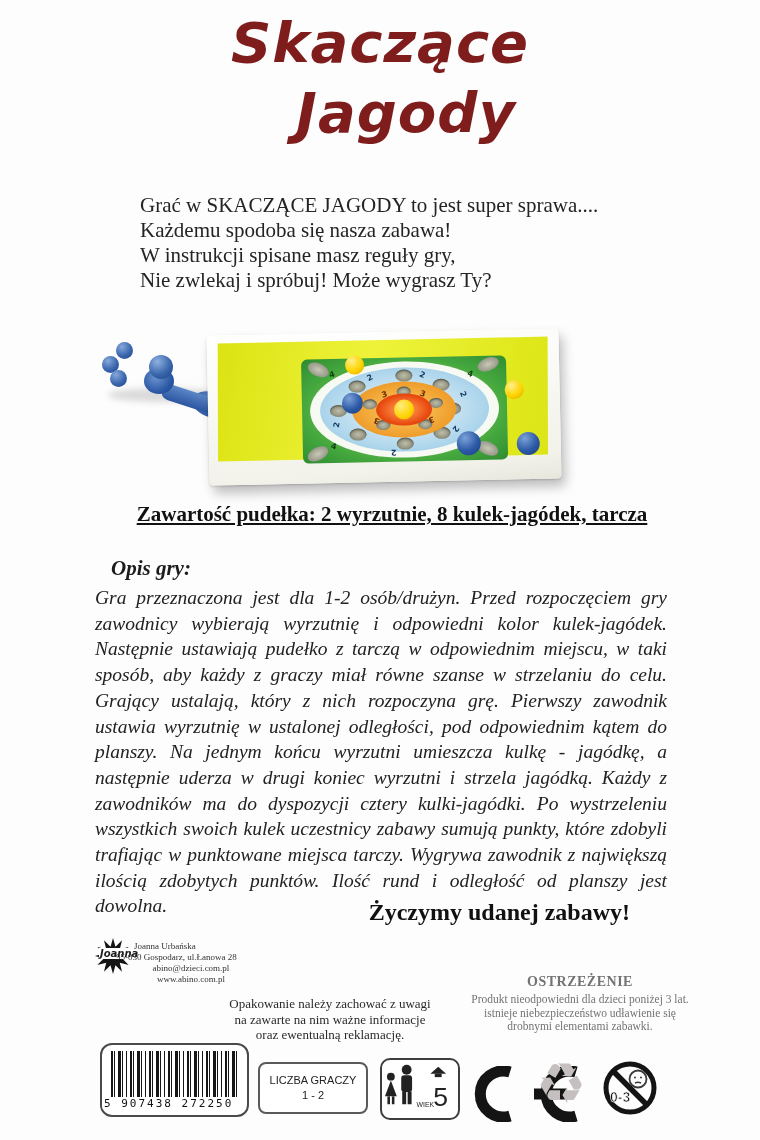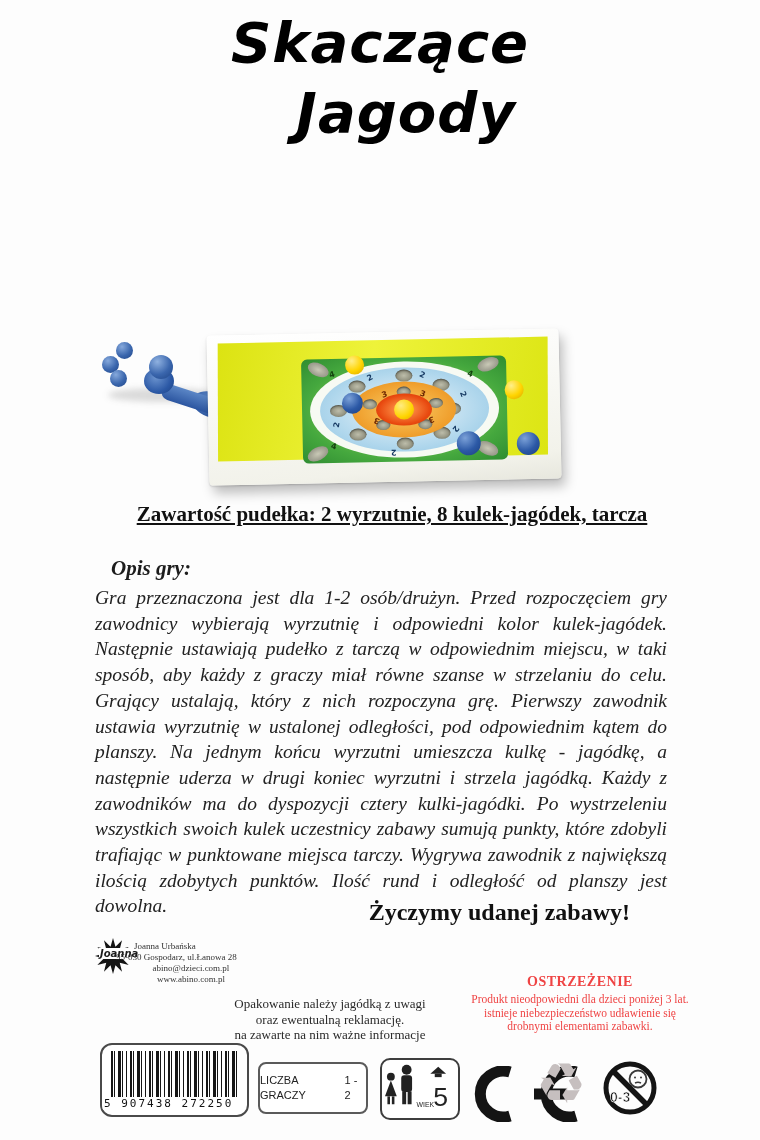--- a/index.html
+++ b/index.html
@@ -2,21 +2,21 @@
 <html><head>
 <meta charset="utf-8">
 <style>
   html,body{margin:0;padding:0;background:#fff;}
   .page{position:relative;width:760px;height:1140px;background:#fdfdfd;overflow:hidden;
         font-family:"Liberation Serif", serif;color:#1c1c1c;}
 
   
   .title{position:absolute;top:8px;left:0;width:100%;text-align:center;
          font-family:"DejaVu Sans", sans-serif;font-weight:bold;font-style:italic;
-         font-size:56px;line-height:70px;color:#000000;letter-spacing:1px;}
+         font-size:56px;line-height:70px;color:#7f1d1d;letter-spacing:1px;}
   .title .l2{position:relative;left:26px;}
 
   
   .intro{position:absolute;left:140px;top:193px;font-size:21px;line-height:25px;color:#242424;}
 
   
   .photo{position:absolute;left:90px;top:328px;width:580px;height:168px;}
   .soft{position:absolute;background:rgba(60,60,60,.18);border-radius:50%;filter:blur(3px);}
   .berry{position:absolute;width:17px;height:17px;border-radius:50%;
          background:radial-gradient(circle at 35% 28%, #86a9dc, #3a66ad 55%, #1e4486);}
@@ -72,54 +72,60 @@
   .pub-logo{position:absolute;left:94px;top:937px;width:38px;height:38px;}
   .pub-brand{position:absolute;left:99px;top:948px;font-family:"DejaVu Sans", sans-serif;
         font-weight:bold;font-style:italic;font-size:10px;background:#fff;padding:0 1px;line-height:11px;}
   .pub-lines{position:absolute;left:116px;top:941px;width:150px;font-size:9px;line-height:11px;color:#333;}
   .pub-lines .i1{padding-left:18px;}
   .pub-lines .c{text-align:center;}
 
   
   .pack-note{position:absolute;left:170px;top:996px;width:320px;text-align:center;
         font-size:13px;line-height:15.5px;color:#2a2a2a;}
-  .warning{position:absolute;left:430px;top:974px;width:300px;text-align:center;color:#ef4444;}
+  .warning{position:absolute;left:430px;top:974px;width:300px;text-align:center;color:#737373;}
   .warning .wh{font-size:14px;font-weight:bold;letter-spacing:.5px;margin-bottom:3px;}
   .warning .wl{font-size:11.5px;line-height:13.5px;}
 
   
   .barcode-box{position:absolute;left:100px;top:1043px;width:145px;height:70px;
         border:2px solid #4a4a4a;border-radius:12px;background:#fff;overflow:hidden;}
   .bars{position:absolute;left:9px;right:9px;top:6px;height:46px;background:
         repeating-linear-gradient(90deg,#161616 0 2px,#fff 2px 3px,#161616 3px 4px,#fff 4px 7px,
         #161616 7px 10px,#fff 10px 11px,#161616 11px 12px,#fff 12px 15px,#161616 15px 16px,#fff 16px 19px);}
   .bar-digits{position:absolute;left:0;right:0;bottom:5px;text-align:left;background:transparent;
         font-family:"DejaVu Sans Mono", monospace;font-size:11px;letter-spacing:2px;color:#111;}
   .bar-digits span{background:#fff;padding:0 2px;}
   .players-box{position:absolute;left:258px;top:1062px;width:106px;height:48px;
         border:2px solid #5a5a5a;border-radius:8px;background:#fff;
-        display:flex;flex-direction:row;justify-content:center;align-items:center;
+        display:flex;flex-direction:column;justify-content:center;align-items:center;
         font-family:"Liberation Sans", sans-serif;font-size:11px;line-height:15px;color:#222;}
   .age-box{position:absolute;left:380px;top:1058px;width:76px;height:58px;
         border:2.5px solid #3e3e3e;border-radius:10px;background:#fff;}
   .ce{position:absolute;left:464px;top:1066px;}
   .recycle-icon{position:absolute;left:536px;top:1054px;font-size:56px;line-height:60px;color:#c6bfbf;
         font-family:"DejaVu Sans", sans-serif;}
   .no03{position:absolute;left:602px;top:1060px;}
 </style>
 </head>
 <body>
 
 <div class="page">
 
   <div class="title">
     <span class="l1">Skaczące</span><br>
     <span class="l2">Jagody</span>
   </div>
 
+  <div class="intro">
+    <div>Grać w SKACZĄCE JAGODY to jest super sprawa....</div>
+    <div>Każdemu spodoba się nasza zabawa!</div>
+    <div>W instrukcji spisane masz reguły gry,</div>
+    <div>Nie zwlekaj i spróbuj!  Może wygrasz Ty?</div>
+  </div>
 
   <div class="photo">
     <div class="soft" style="left:18px;top:60px;width:110px;height:14px;"></div>
     <div class="berry" style="left:26px;top:14px;"></div>
     <div class="berry" style="left:12px;top:28px;"></div>
     <div class="berry" style="left:20px;top:42px;"></div>
     <div class="paddle"></div>
     <div class="handle"></div>
     <div class="bowl"></div>
     <div class="bowl-ball"></div>
@@ -191,23 +197,23 @@
   </svg>
   <div class="pub-brand">Joanna</div>
   <div class="pub-lines">
     <div class="i1">Joanna Urbańska</div>
     <div>95-030 Gospodarz, ul.Łanowa 28</div>
     <div class="c">abino@dzieci.com.pl</div>
     <div class="c">www.abino.com.pl</div>
   </div>
 
   <div class="pack-note">
-    <div>Opakowanie należy jagódką z uwagi</div>
+    <div>Opakowanie należy zachować z uwagi</div>
+    <div>na zawarte na nim ważne informacje</div>
     <div>oraz ewentualną reklamację.</div>
-    <div>na zawarte na nim ważne informacje</div>
   </div>
 
   <div class="warning">
     <div class="wh">OSTRZEŻENIE</div>
     <div class="wl">Produkt nieodpowiedni dla dzieci poniżej 3 lat.</div>
     <div class="wl">istnieje niebezpieczeństwo udławienie się</div>
     <div class="wl">drobnymi elementami zabawki.</div>
   </div>
 
   <div class="barcode-box">

